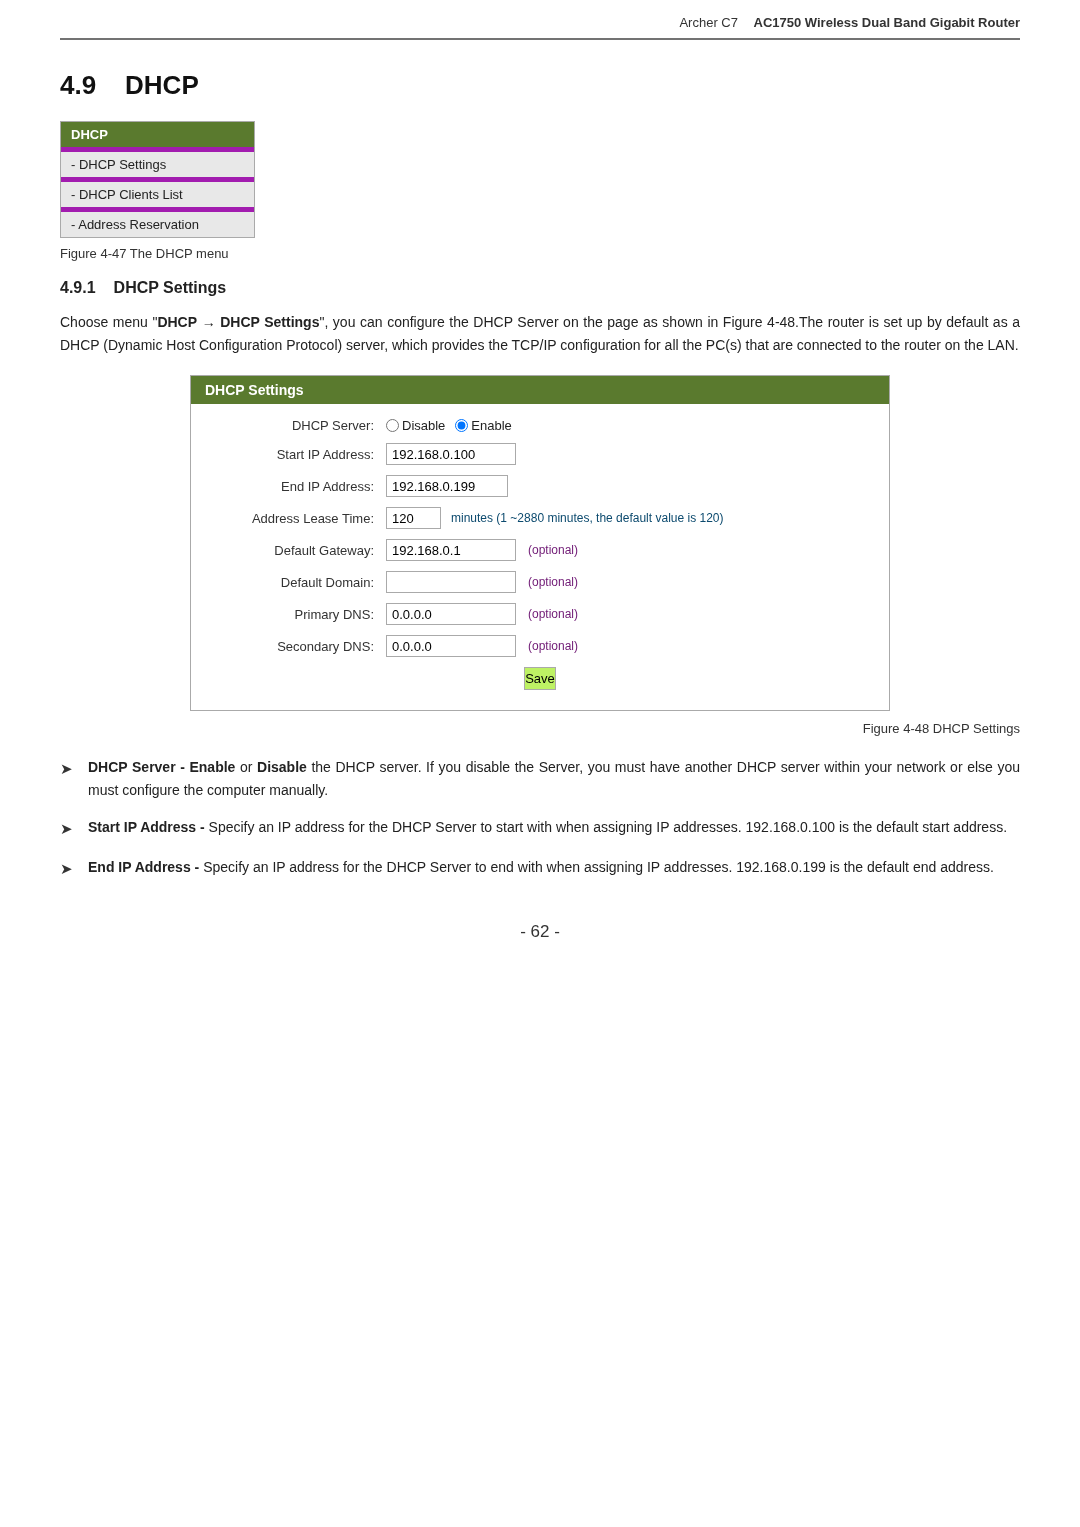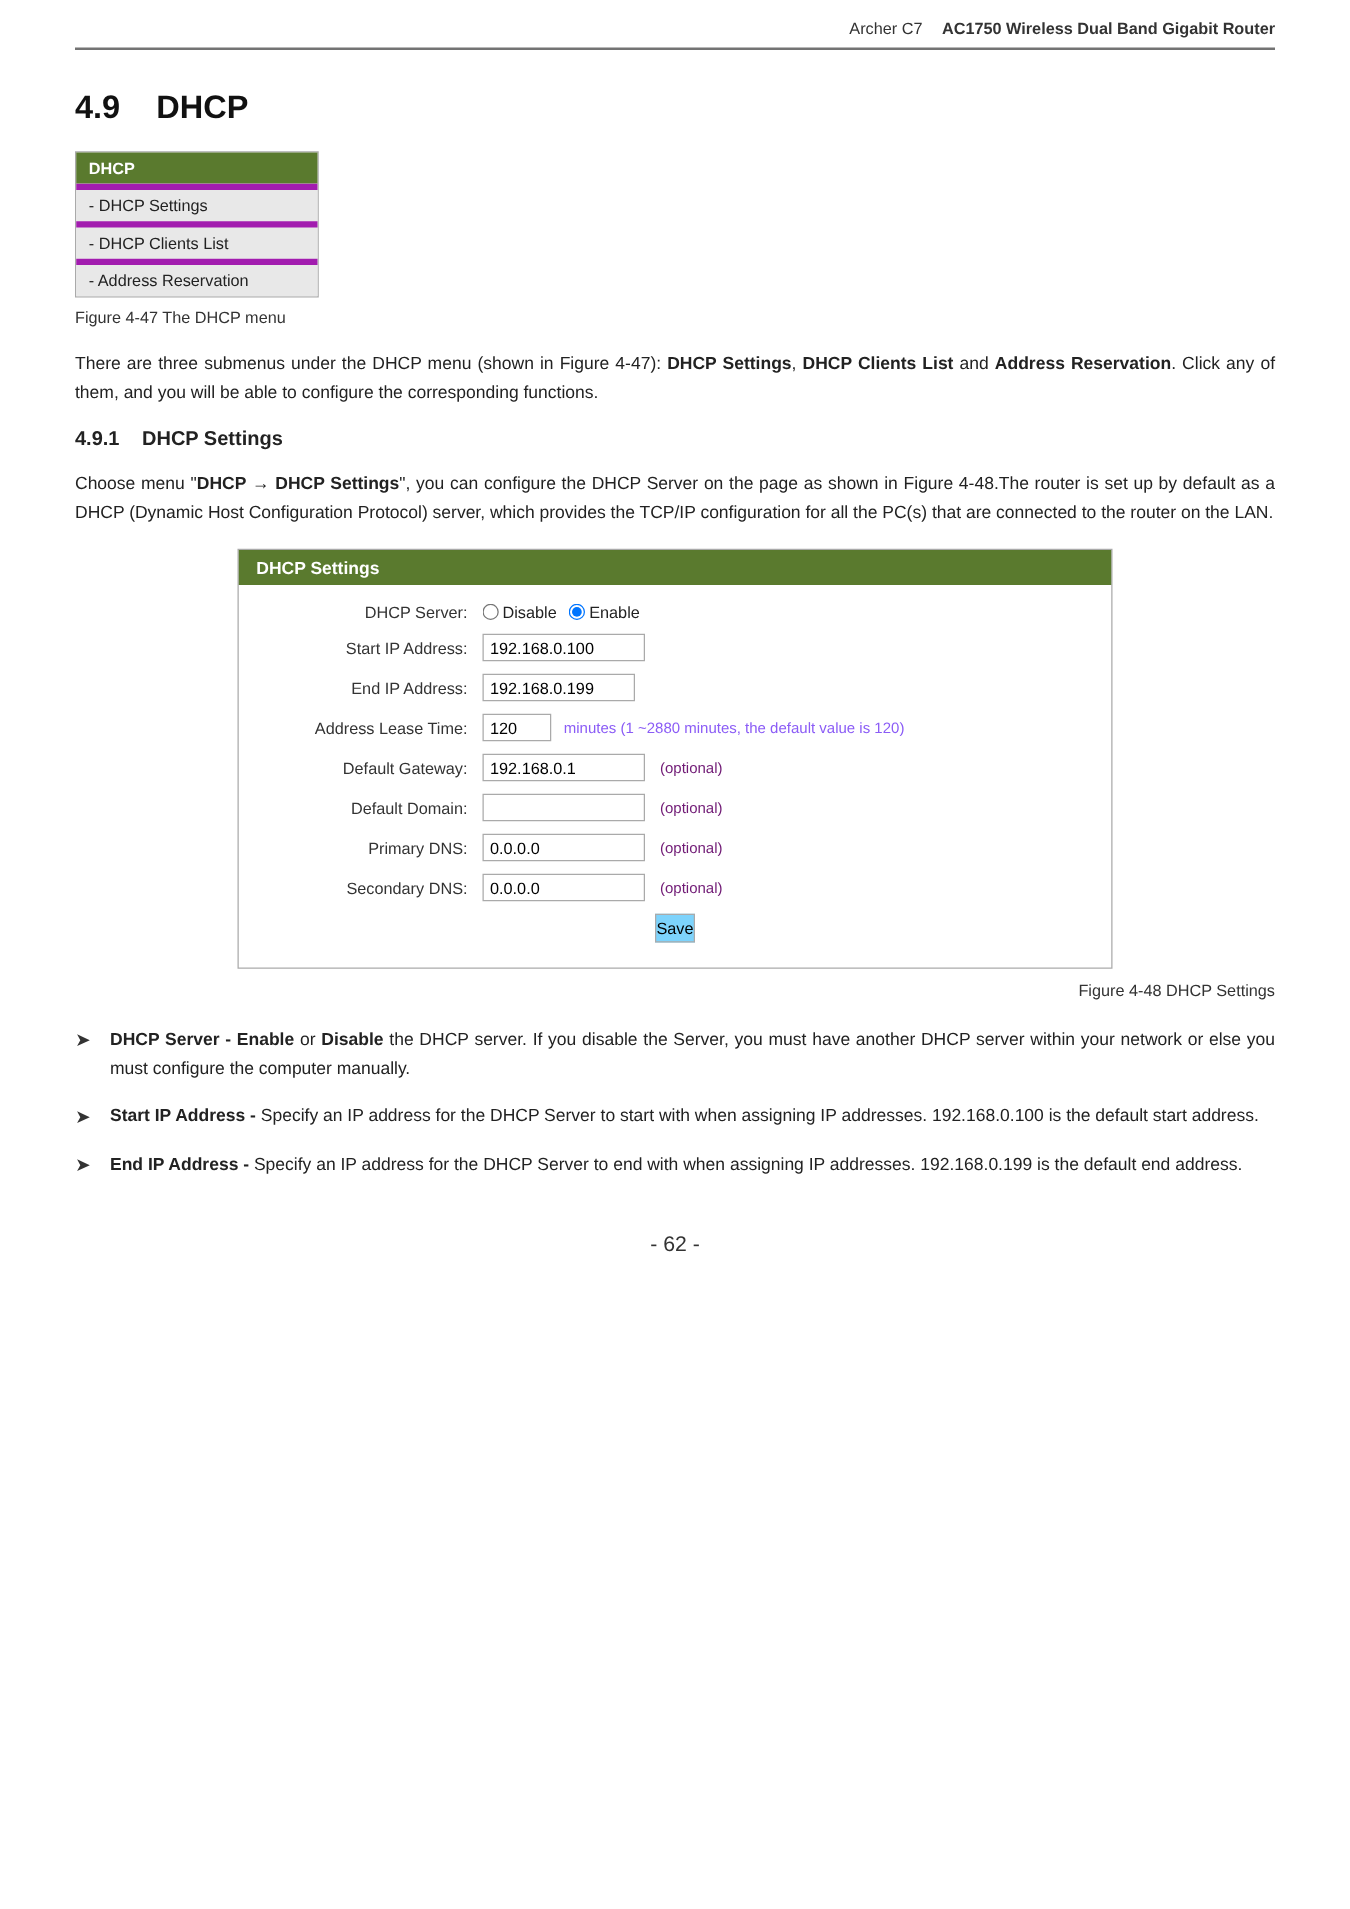--- a/index.html
+++ b/index.html
@@ -110,21 +110,21 @@
       font-size: 13px;
     }
     .settings-row input[type="text"] {
       border: 1px solid #aaa;
       padding: 2px 5px;
       font-size: 13px;
       height: 22px;
     }
     .settings-row .note {
       font-size: 12px;
-      color: #8b5cf6;
+      color: #0c4a6e;
       margin-left: 4px;
     }
     .radio-group {
       display: flex;
       align-items: center;
       gap: 10px;
     }
     .radio-group label {
       font-size: 13px;
       display: flex;
@@ -137,21 +137,21 @@
     .save-row {
       display: flex;
       justify-content: center;
       margin-top: 10px;
       margin-bottom: 6px;
     }
     .save-btn {
       padding: 3px 0;
       font-size: 13px;
       border: 1px solid #aaa;
-      background: #7dd3fc;
+      background: #bef264;
       cursor: pointer;
     }
     .optional-text {
       color: #701a75;
       font-size: 12px;
       margin-left: 6px;
     }
     
     .bullet-list {
       list-style: none;
@@ -221,25 +221,20 @@
     </div>
     <div class="menu-item">
       <span>- DHCP Clients List</span>
     </div>
     <div class="menu-item">
       <span>- Address Reservation</span>
     </div>
   </div>
   <div class="figure-caption">Figure 4-47 The DHCP menu</div>
 
-  <p class="body-text">
-    There are three submenus under the DHCP menu (shown in Figure 4-47): <span class="bold">DHCP Settings</span>,
-    <span class="bold">DHCP Clients List</span> and <span class="bold">Address Reservation</span>. Click any of them, and you will be able to
-    configure the corresponding functions.
-  </p>
 
   <div class="subsection-header-row">
     <span class="subsection-number">4.9.1</span>
     <span class="subsection-label">DHCP Settings</span>
   </div>
 
   <p class="body-text">
     Choose menu "<span class="bold">DHCP</span> → <span class="bold">DHCP Settings</span>", you can configure the DHCP Server on the page as
     shown in Figure 4-48.The router is set up by default as a DHCP (Dynamic Host Configuration Protocol) server, which provides the TCP/IP configuration for all the PC(s) that are connected to the router on the LAN.
   </p>

